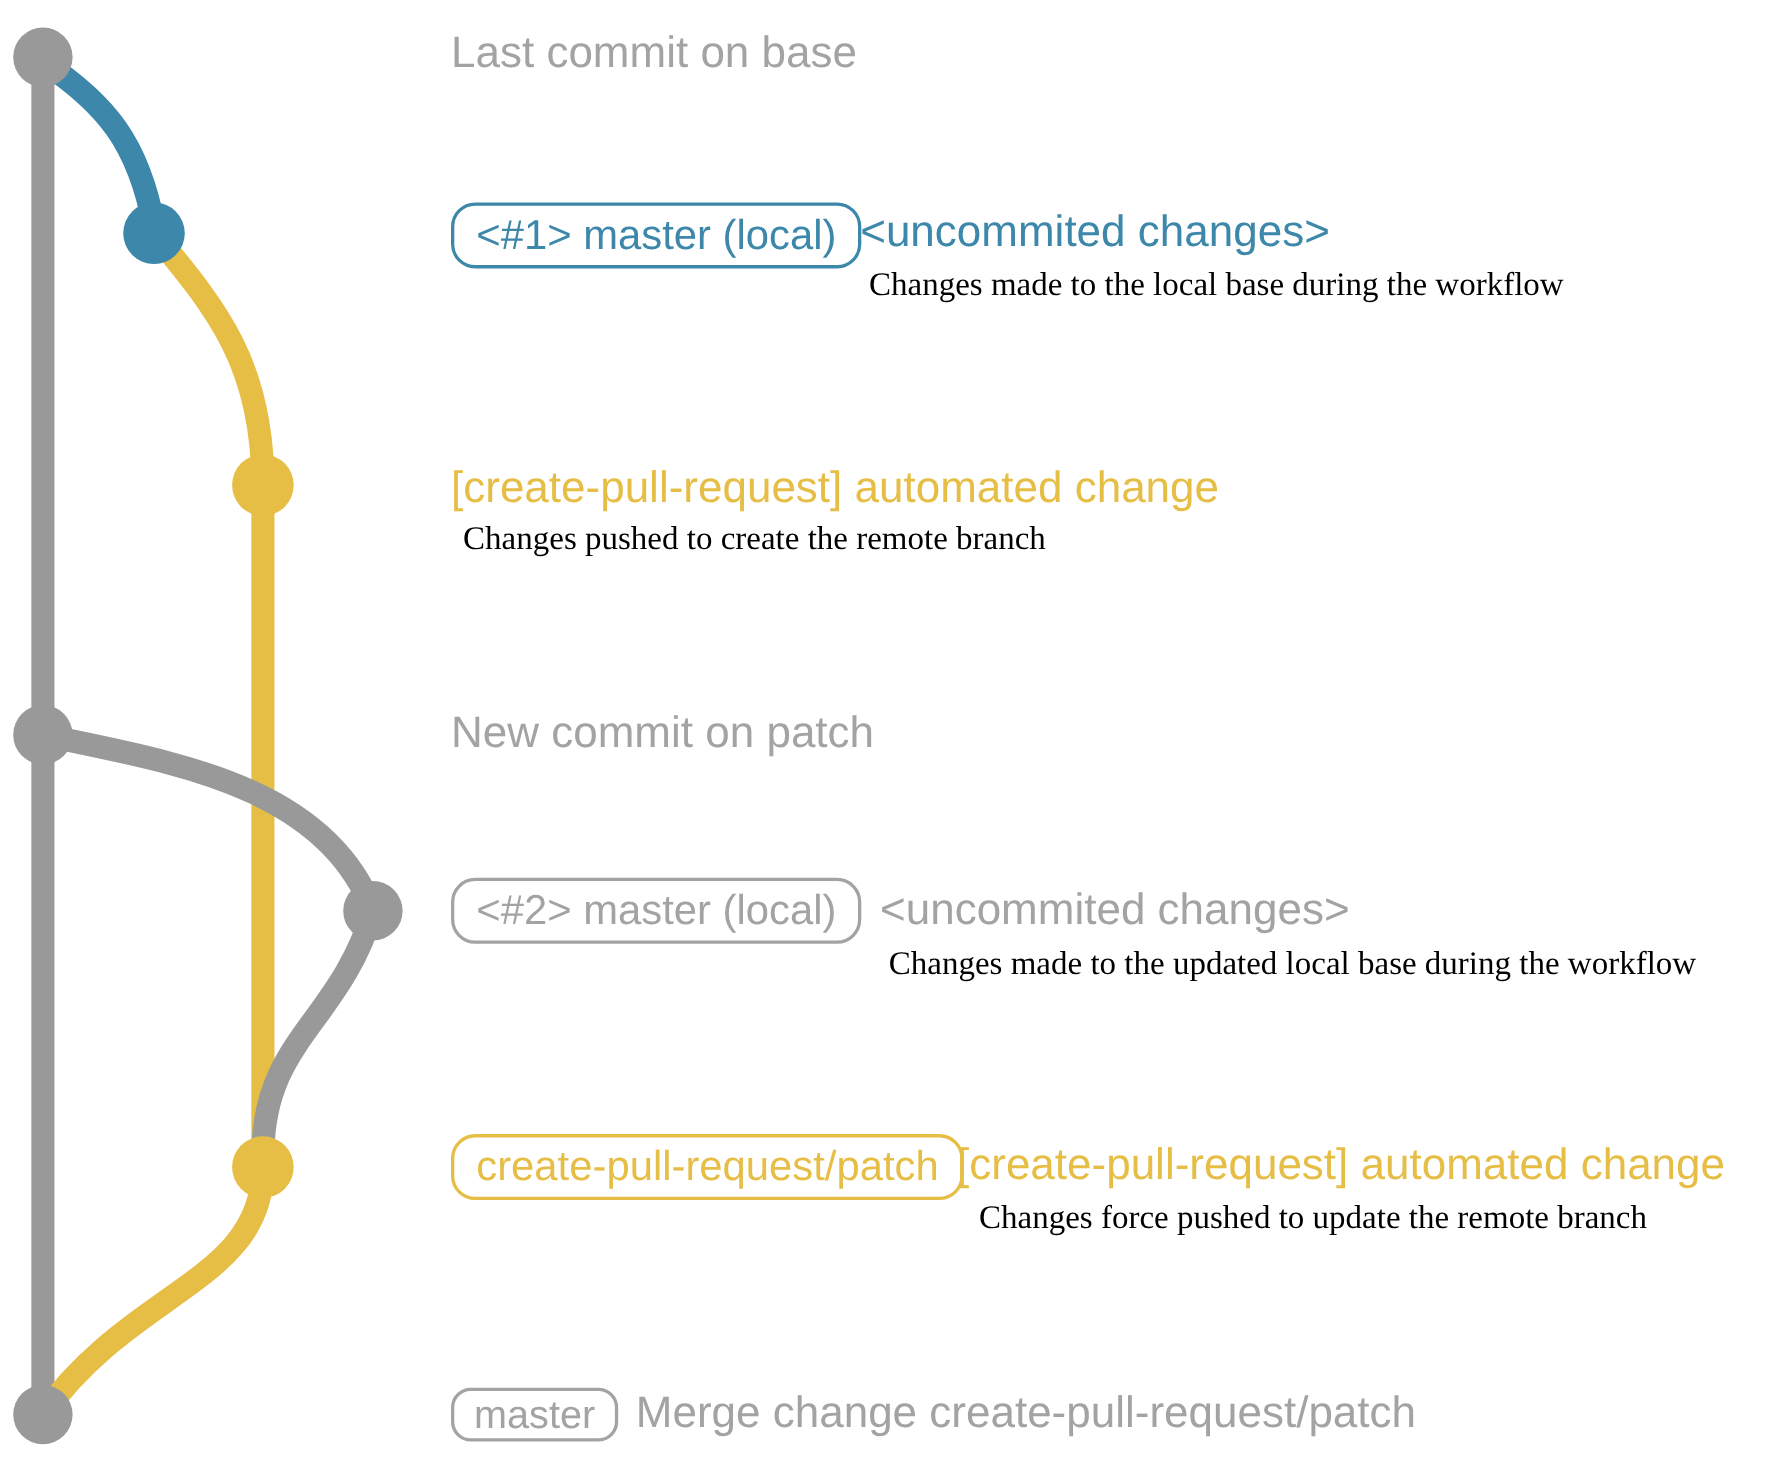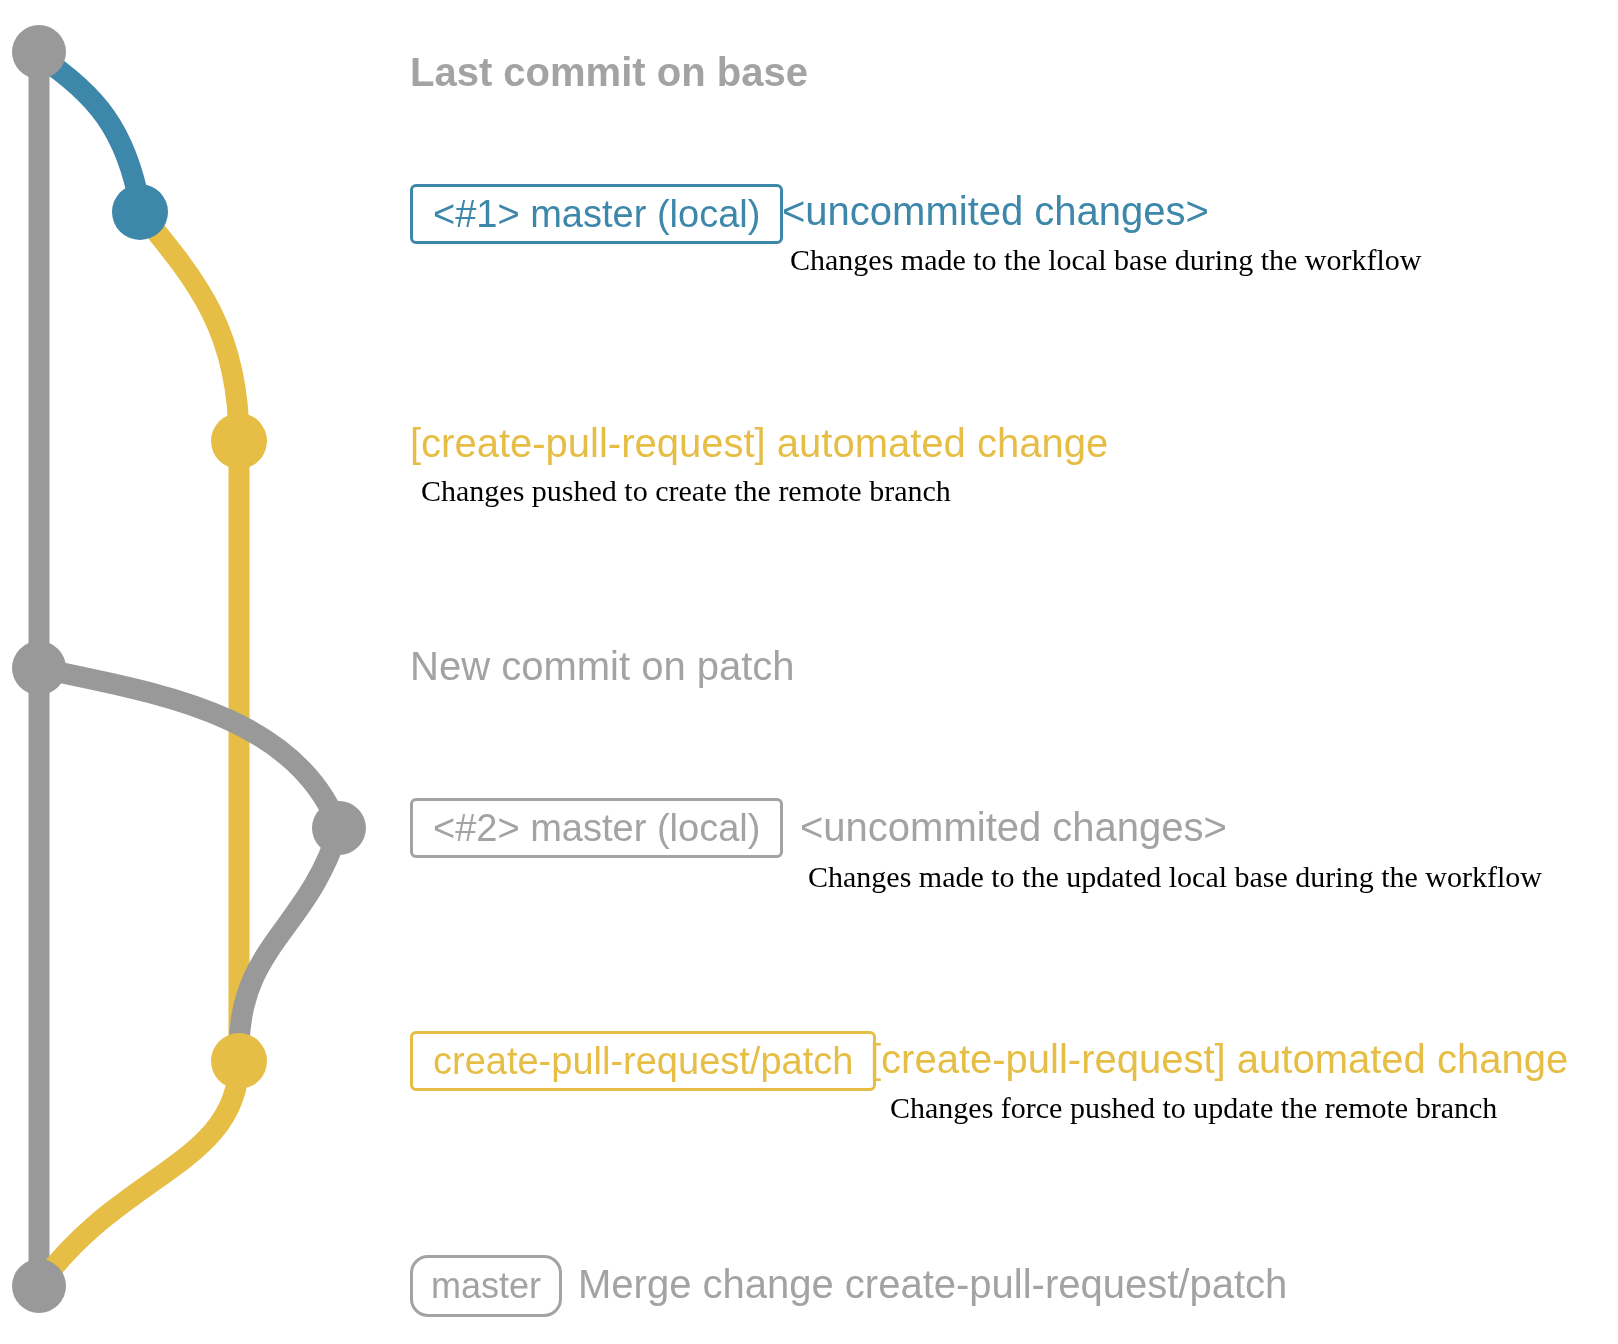--- a/index.html
+++ b/index.html
@@ -41,21 +41,21 @@
     line-height: 1.1;
   }
   .tag {
     position: absolute;
     transform: translateY(-50%);
     display: inline-flex;
     align-items: center;
     height: 60px;
     padding: 0 20px;
     border: 3px solid;
-    border-radius: 6px;
+    border-radius: 22px;
     box-sizing: border-box;
     white-space: nowrap;
     font-family: "Liberation Sans", sans-serif;
     font-size: 38px;
     background: #ffffff;
   }
   .tag.c-blue   { border-color: var(--blue);       color: var(--blue); }
   .tag.c-gray   { border-color: var(--label_gray); color: var(--label_gray); }
   .tag.c-yellow { border-color: var(--yellow);     color: var(--yellow); }
 </style>
@@ -85,35 +85,35 @@
       <circle cx="39" cy="52" r="27" fill="#999999"></circle>
       <circle cx="140" cy="212" r="28" fill="#3c87aa"></circle>
       <circle cx="239" cy="441" r="28" fill="#e6be46"></circle>
       <circle cx="39" cy="668" r="27" fill="#999999"></circle>
       <circle cx="339" cy="828" r="27" fill="#999999"></circle>
       <circle cx="239" cy="1061" r="28" fill="#e6be46"></circle>
       <circle cx="39" cy="1286" r="27" fill="#999999"></circle>
     </g>
   </svg>
 
-  <div class="lbl c-gray" style="left:410px; top:72px;font-weight:bold;">Last commit on base</div>
+  <div class="lbl c-gray" style="left:410px; top:48px;">Last commit on base</div>
 
   <div class="tag c-blue" style="left:410px; top:214px;">&lt;#1&gt; master (local)</div>
   <div class="lbl c-blue" style="left:782px; top:211px;">&lt;uncommited changes&gt;</div>
   <div class="desc" style="left:790px; top:259px;">Changes made to the local base during the workflow</div>
 
   <div class="lbl c-yellow" style="left:410px; top:443px;">[create-pull-request] automated change</div>
   <div class="desc" style="left:421px; top:490px;">Changes pushed to create the remote branch</div>
 
   <div class="lbl c-gray" style="left:410px; top:666px;">New commit on patch</div>
 
   <div class="tag c-gray" style="left:410px; top:828px;">&lt;#2&gt; master (local)</div>
   <div class="lbl c-gray" style="left:800px; top:827px;">&lt;uncommited changes&gt;</div>
   <div class="desc" style="left:808px; top:876px;">Changes made to the updated local base during the workflow</div>
 
   <div class="tag c-yellow" style="left:410px; top:1061px;">create-pull-request/patch</div>
   <div class="lbl c-yellow" style="left:870px; top:1059px;">[create-pull-request] automated change</div>
   <div class="desc" style="left:890px; top:1107px;">Changes force pushed to update the remote branch</div>
 
-  <div class="tag c-gray" style="left:410px; top:1286px; border-radius:18px; font-size:36px; height:62px; padding:0 18px;">master</div>
+  <div class="tag c-gray" style="left:410px; top:1286px; border-radius:18px; font-size:36px; height:49px; padding:0 18px;">master</div>
   <div class="lbl c-gray" style="left:578px; top:1284px;">Merge change create-pull-request/patch</div>
 
 </div>
 
 </body></html>

